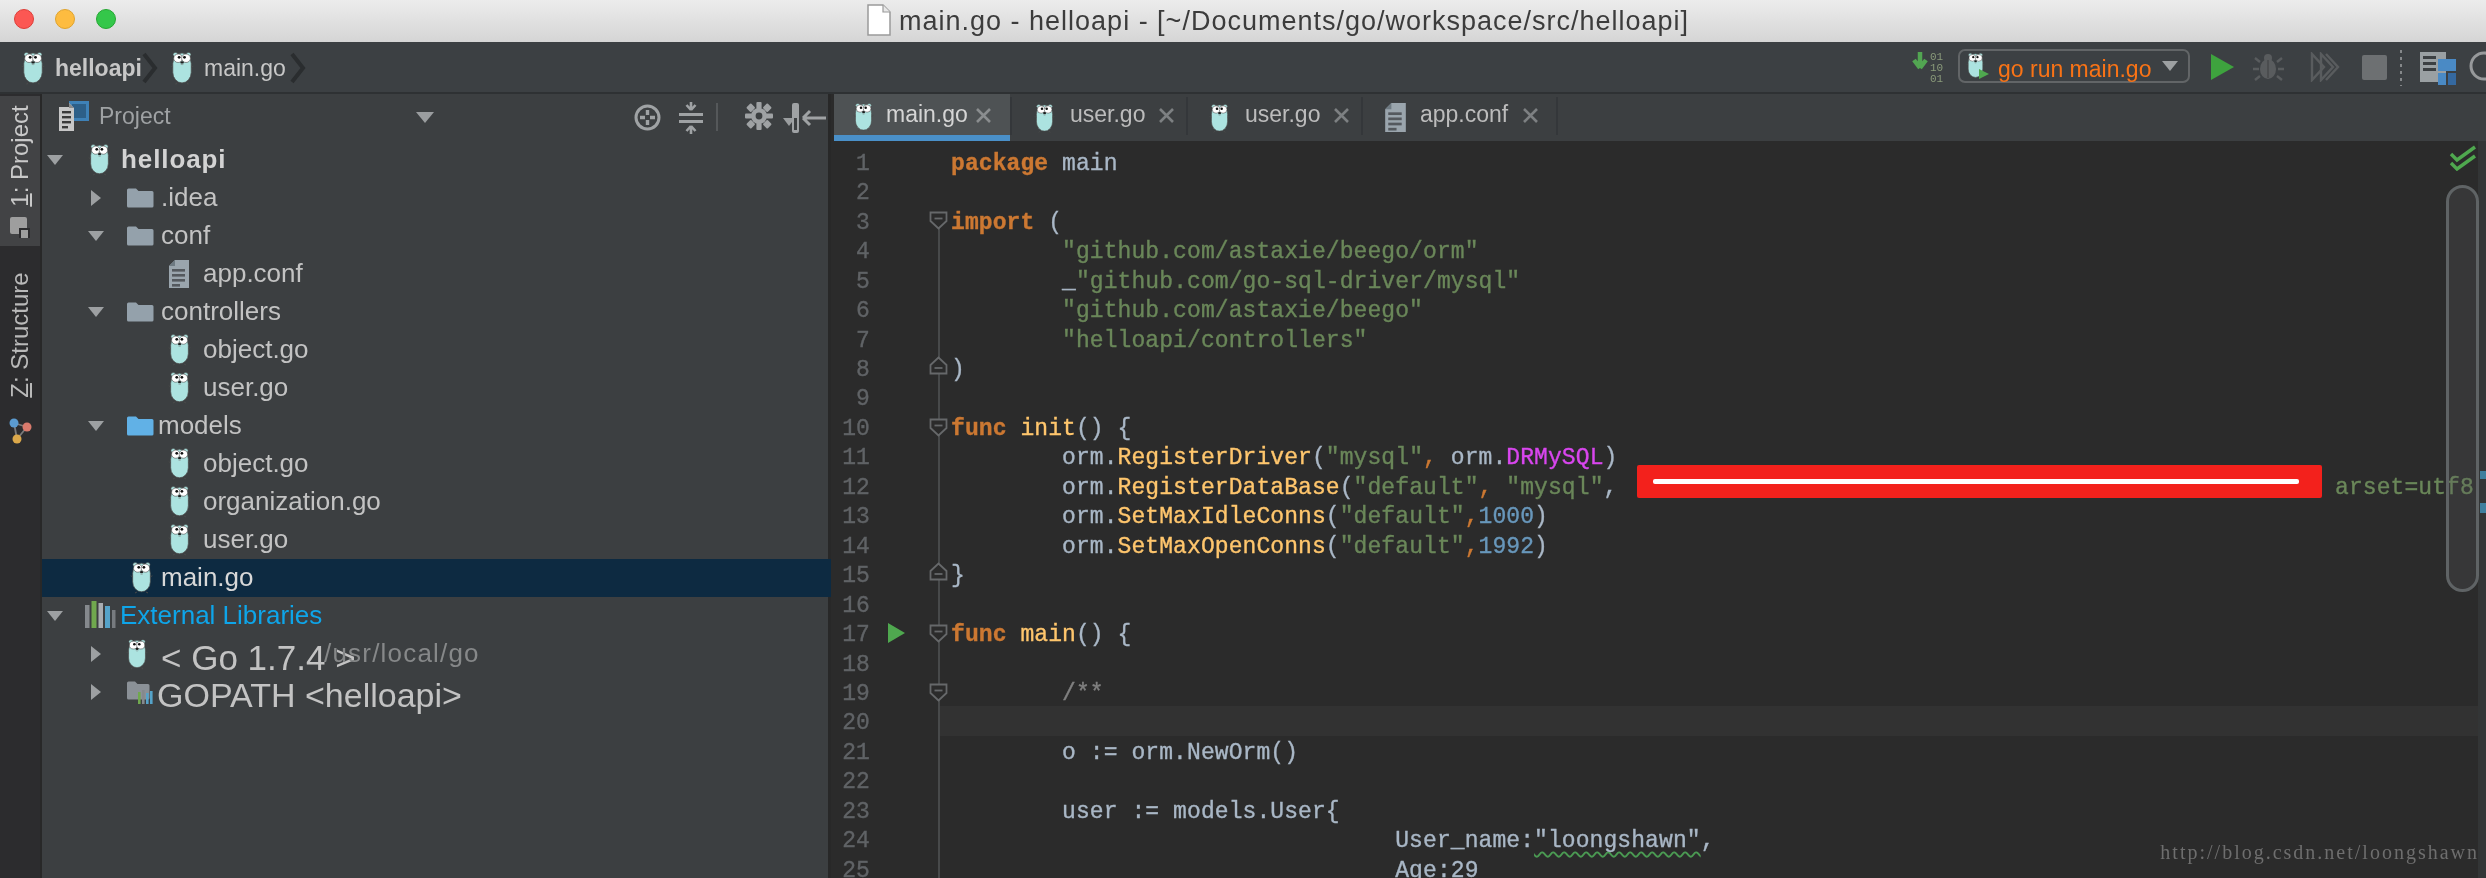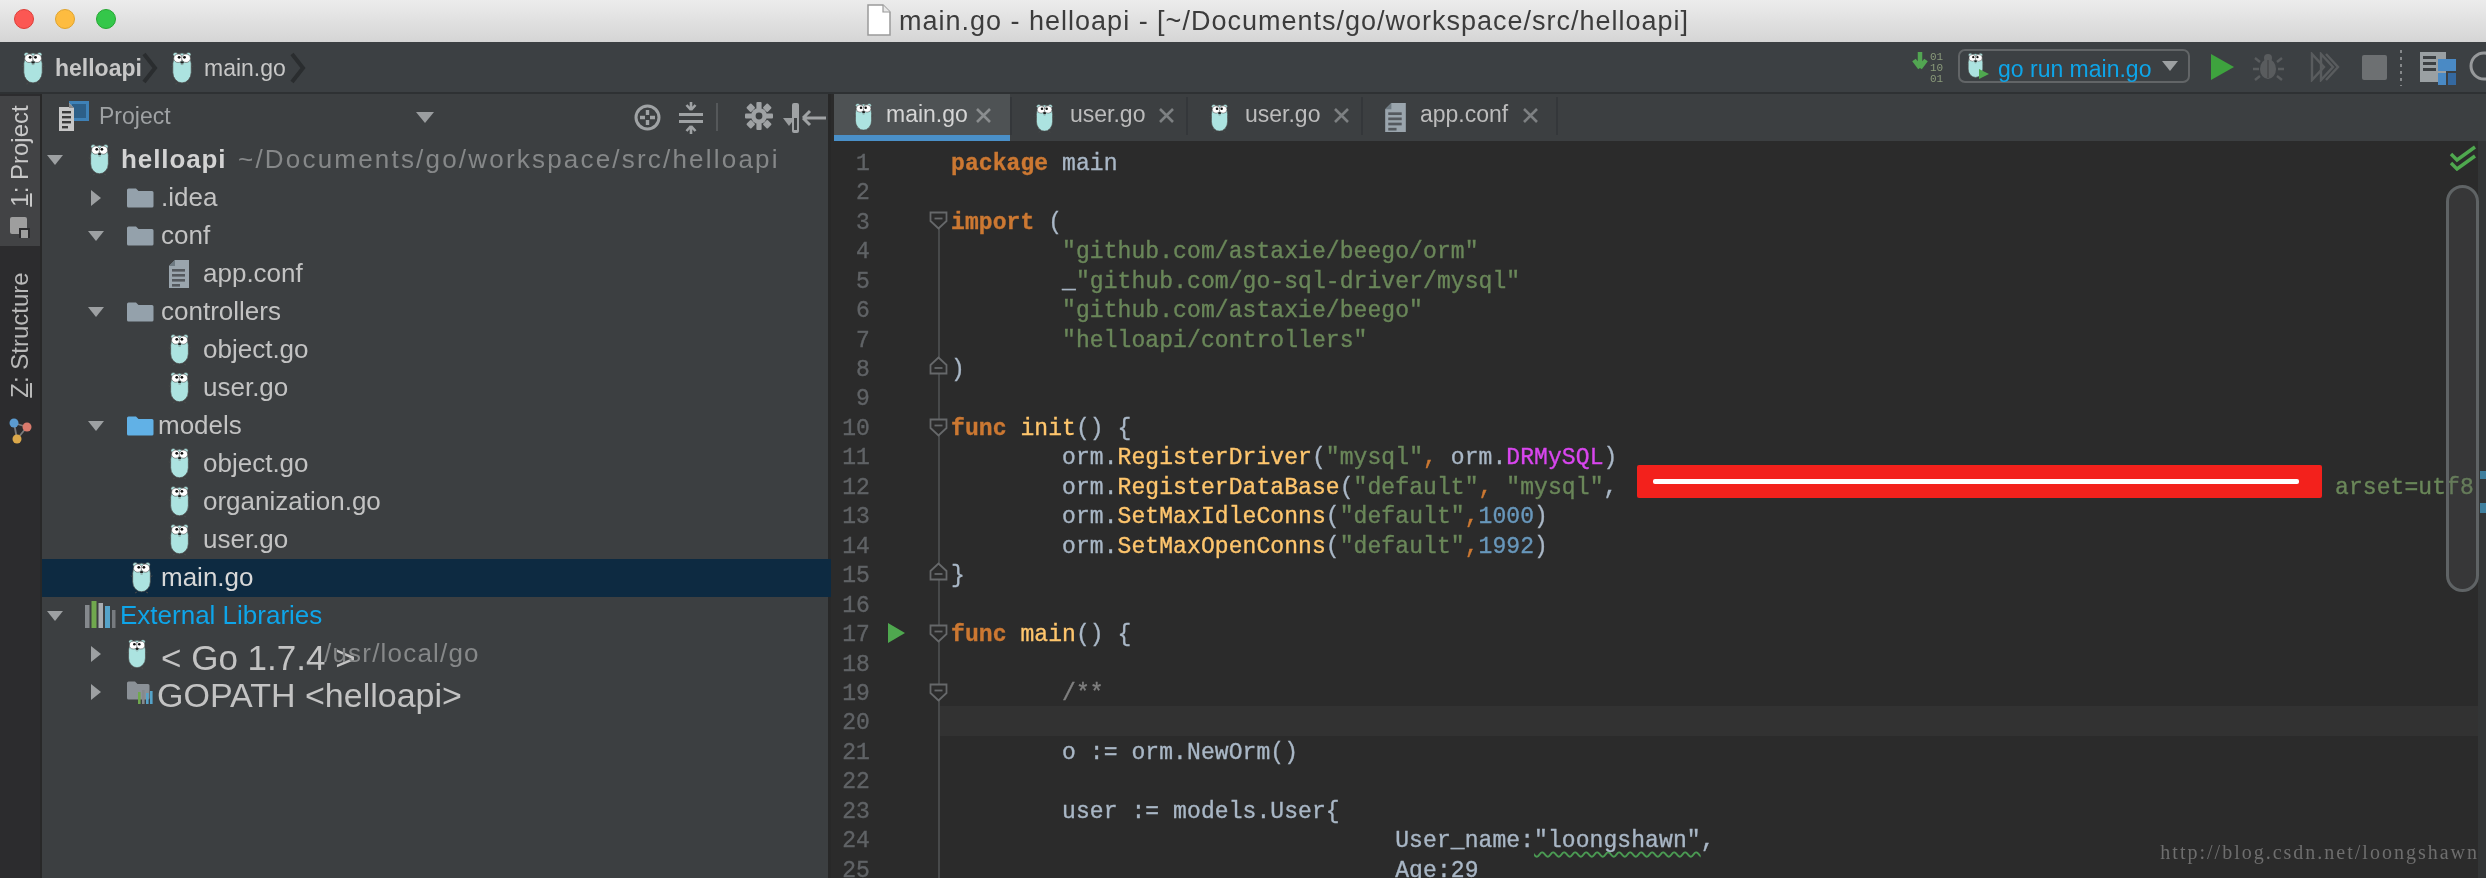--- a/index.html
+++ b/index.html
@@ -93,21 +93,21 @@
 <text x="18" y="21" font-size="11" fill="#8a9a7a" font-family="Liberation Mono,monospace">10</text>
 <text x="18" y="32" font-size="11" fill="#8a9a7a" font-family="Liberation Mono,monospace">01</text>
 </svg>
 <div class="abs" style="left:1958px;top:7px;width:232px;height:34px;border:2px solid #626567;border-radius:7px"></div>
 <svg style="position:absolute;left:1966px;top:10px" width="19" height="28" viewBox="-1 0 26 36">
       <use href="#gopher"></use>
     </svg>
 <svg class="abs" style="left:1978px;top:26px" width="12" height="12" viewBox="0 0 12 12">
       <path d="M1 1 L11 6 L1 11 Z" fill="#4fa84f"></path>
     </svg>
-<div class="abs" style="left:1998px;top:14px;font-size:23px;color:#0ea5e9">go run main.go</div>
+<div class="abs" style="left:1998px;top:14px;font-size:23px;color:#f97316">go run main.go</div>
 <div style="position:absolute;left:2161.5px;top:18.7px;width:0;height:0;border-left:8.5px solid transparent;border-right:8.5px solid transparent;border-top:10.5px solid #9da0a2"></div>
 <svg class="abs" style="left:2207px;top:10px" width="30" height="30" viewBox="0 0 30 30">
       <path d="M4 2 L27 15 L4 28 Z" fill="#3ea33e"></path>
     </svg>
 <svg class="abs" style="left:2253px;top:10px" width="31" height="30" viewBox="0 0 31 30" opacity="0.35">
 <ellipse cx="15" cy="17" rx="8" ry="10" fill="#909090"></ellipse>
 <circle cx="15" cy="6" r="4" fill="#909090"></circle>
 <path d="M7 10 L2 6 M24 10 L29 6 M6 17 L0 17 M25 17 L31 17 M7 24 L2 28 M24 24 L29 28" stroke="#909090" stroke-width="2.4"></path>
 <path d="M15 8 L15 26" stroke="#5a5a5a" stroke-width="1.5"></path>
 </svg>
@@ -192,21 +192,20 @@
 <path d="M13 12 L36 12 M13 12 L20 5 M13 12 L20 19" stroke="#9fa2a4" stroke-width="3" fill="none" transform="translate(0 5)"></path>
 </svg>
 </div>
 <div class="abs" style="left:0;top:0;width:831px;height:878px;overflow:hidden;pointer-events:none">
     <div class="abs" style="left:42px;top:559px;width:789px;height:38px;background:#0d2a41"></div>
     <div style="position:absolute;left:46.5px;top:154.7px;width:0;height:0;border-left:8.5px solid transparent;border-right:8.5px solid transparent;border-top:10.5px solid #9da0a2"></div>
     <svg style="position:absolute;left:88px;top:143px" width="23" height="34" viewBox="-1 0 26 36">
       <use href="#gopher"></use>
     </svg>
     <div class="abs" style="left:121px;top:144px;font-size:26px;font-weight:bold;color:#d3d3d3;letter-spacing:0.9px">helloapi</div>
-    <div class="abs" style="left:238px;top:144px;font-size:26px;color:#868889;letter-spacing:2.2px">~/Documents/go/workspace/src/helloapi</div>
     <div style="position:absolute;left:90.7px;top:189.5px;width:0;height:0;border-top:8.5px solid transparent;border-bottom:8.5px solid transparent;border-left:10.5px solid #9da0a2"></div>
     <svg style="position:absolute;left:126px;top:186px" width="29" height="23" viewBox="0 0 29 23">
       <use href="#folder"></use>
     </svg>
     <div class="abs" style="left:161px;top:182px;font-size:26px;color:#c3c3c3">.idea</div>
     <div style="position:absolute;left:87.5px;top:230.7px;width:0;height:0;border-left:8.5px solid transparent;border-right:8.5px solid transparent;border-top:10.5px solid #9da0a2"></div>
     <svg style="position:absolute;left:126px;top:224px" width="29" height="23" viewBox="0 0 29 23">
       <use href="#folder"></use>
     </svg>
     <div class="abs" style="left:161px;top:220px;font-size:26px;color:#c3c3c3">conf</div>

